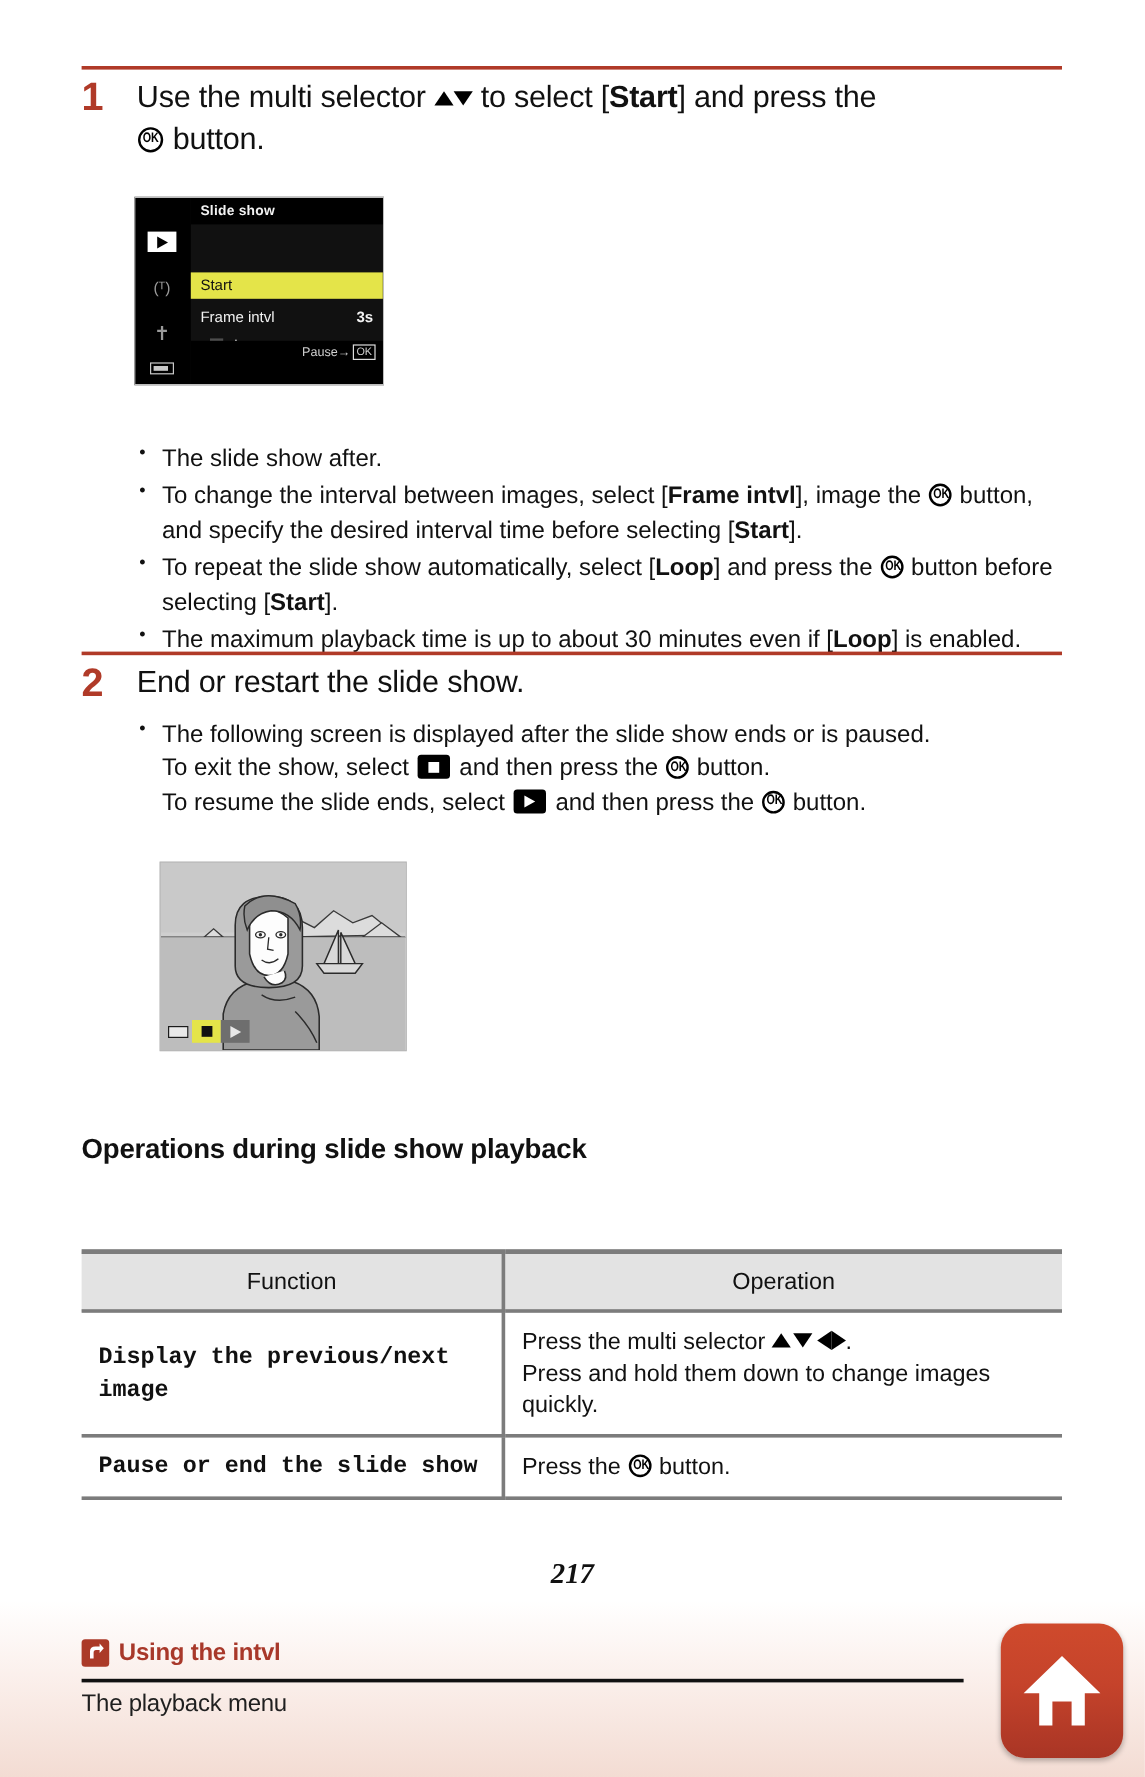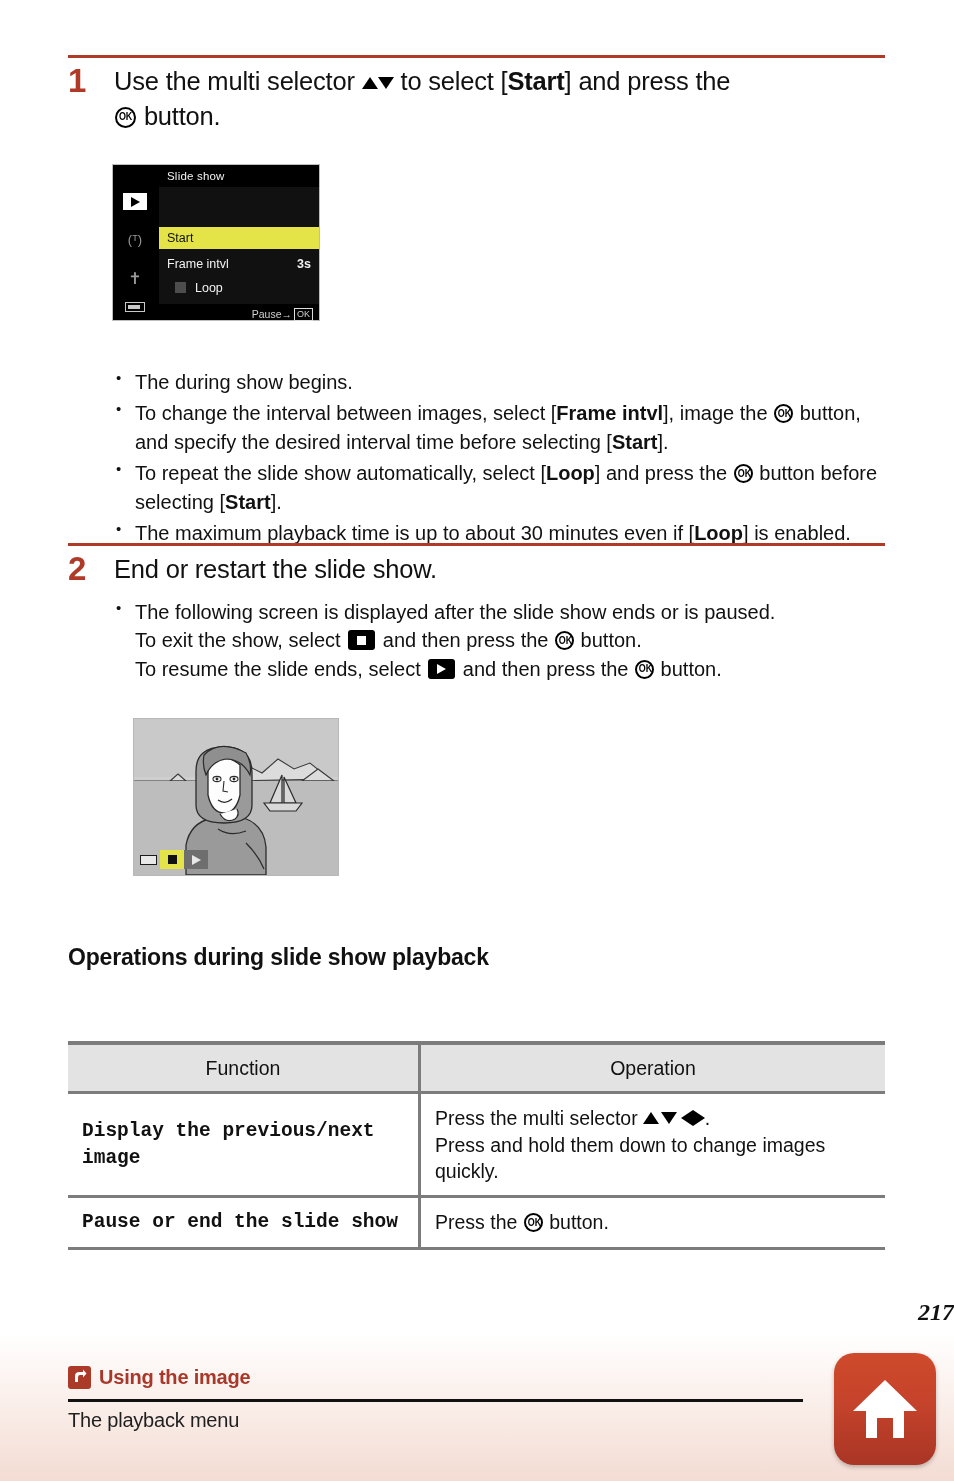--- a/index.html
+++ b/index.html
@@ -162,20 +162,21 @@
     right: 0; bottom: 0;
     background: #111;
   }
   .lcd-title {
     position: absolute;
     left: 8px; top: 5px;
     color: #f2f2f2;
     font-size: 11.5px;
     letter-spacing: 0.2px;
     font-family: "Liberation Sans", sans-serif;
+    font-weight: bold;
   }
   .lcd-titlebar {
     position: absolute;
     left: 0; top: 0; right: 0;
     height: 22px;
     background: #000;
   }
   .lcd-row {
     position: absolute;
     left: 0; right: 0;
@@ -189,21 +190,21 @@
   .lcd-row .val { position: absolute; right: 8px; font-weight: bold; }
   .lcd-check {
     position: absolute;
     left: 16px; top: 5px;
     width: 11px; height: 11px;
     background: #4d4d4d;
   }
   .lcd-foot {
     position: absolute;
     left: 0; right: 0; bottom: 0;
-    height: 16px;
+    height: 36px;
     background: #000;
     color: #cfcfcf;
     font-size: 10.5px;
     line-height: 20px;
     text-align: right;
     padding-right: 6px;
     box-sizing: border-box;
     font-family: "Liberation Sans", sans-serif;
   }
   .lcd-foot .okbox {
@@ -321,21 +322,21 @@
     border-bottom: 3px solid #7c7c7c;
     padding: 10px 14px;
   }
   .tbl .body-row > * { border-bottom: 3px solid #7c7c7c; }
   .tbl .body-row td:first-child { font-weight: bold; font-family: Liberation Mono, monospace; }
 
   
   .pageno {
     position: absolute;
     left: 0; right: 0;
-    text-align: right;
+    text-align: center;
     font-size: 24px;
     font-weight: bold;
     font-style: italic;
     color: #111;
     font-family: "Liberation Serif", serif;
   }
 
   
   .footer {
     position: absolute;
@@ -428,21 +429,21 @@
       </div>
       <div class="lcd-row" style="top:112px;">
         <span class="lcd-check"></span>
         <span class="lbl" style="left:36px;">Loop</span>
       </div>
       <div class="lcd-foot"><span>Pause</span><span>→</span><span class="okbox">OK</span></div>
     </div>
   </div>
 
   <div class="bullets" style="top:368px;">
-    <div class="bullet"><span>The during show begins.</span></div>
+    <div class="bullet"><span>The slide show after.</span></div>
 
     <div class="bullet"><span>To change the interval between images, select [</span><b>Frame intvl</b><span>], image the </span><span class="ok-ico sm"></span><span> button, and specify the desired interval time before selecting [</span><b>Start</b><span>].</span></div>
 
     <div class="bullet"><span>To repeat the slide show automatically, select [</span><b>Loop</b><span>] and press the </span><span class="ok-ico sm"></span><span> button before selecting [</span><b>Start</b><span>].</span></div>
 
     <div class="bullet"><span>The maximum playback time is up to about 30 minutes even if [</span><b>Loop</b><span>] is enabled.</span></div>
   </div>
 
   <div class="rule-red" style="top:543px;"></div>
 
@@ -531,21 +532,21 @@
 
   <div class="pageno" style="top:1299px;">217</div>
 
   <div class="footer">
     <div class="foot-crumb">
       <span class="foot-badge">
         <svg width="17" height="17" viewBox="0 0 17 17">
           <path d="M4 13 L4 7 Q4 3 8.5 3 L12 3 L12 0.5 L15.5 4.6 L12 8.5 L12 6 L9 6 Q7 6 7 8.2 L7 13 Z" fill="#ffffff"></path>
         </svg>
       </span>
-      <span class="foot-crumb-txt">Using the image</span>
+      <span class="foot-crumb-txt">Using the intvl</span>
     </div>
     <div class="foot-line"></div>
     <div class="foot-sub">The playback menu</div>
     <div class="home-btn">
       <svg width="66" height="62" viewBox="0 0 66 62">
         <path d="M33 2 L65 33 L52 33 L52 60 L41 60 L41 40 L25 40 L25 60 L14 60 L14 33 L1 33 Z" fill="#ffffff"></path>
       </svg>
     </div>
   </div>
 

